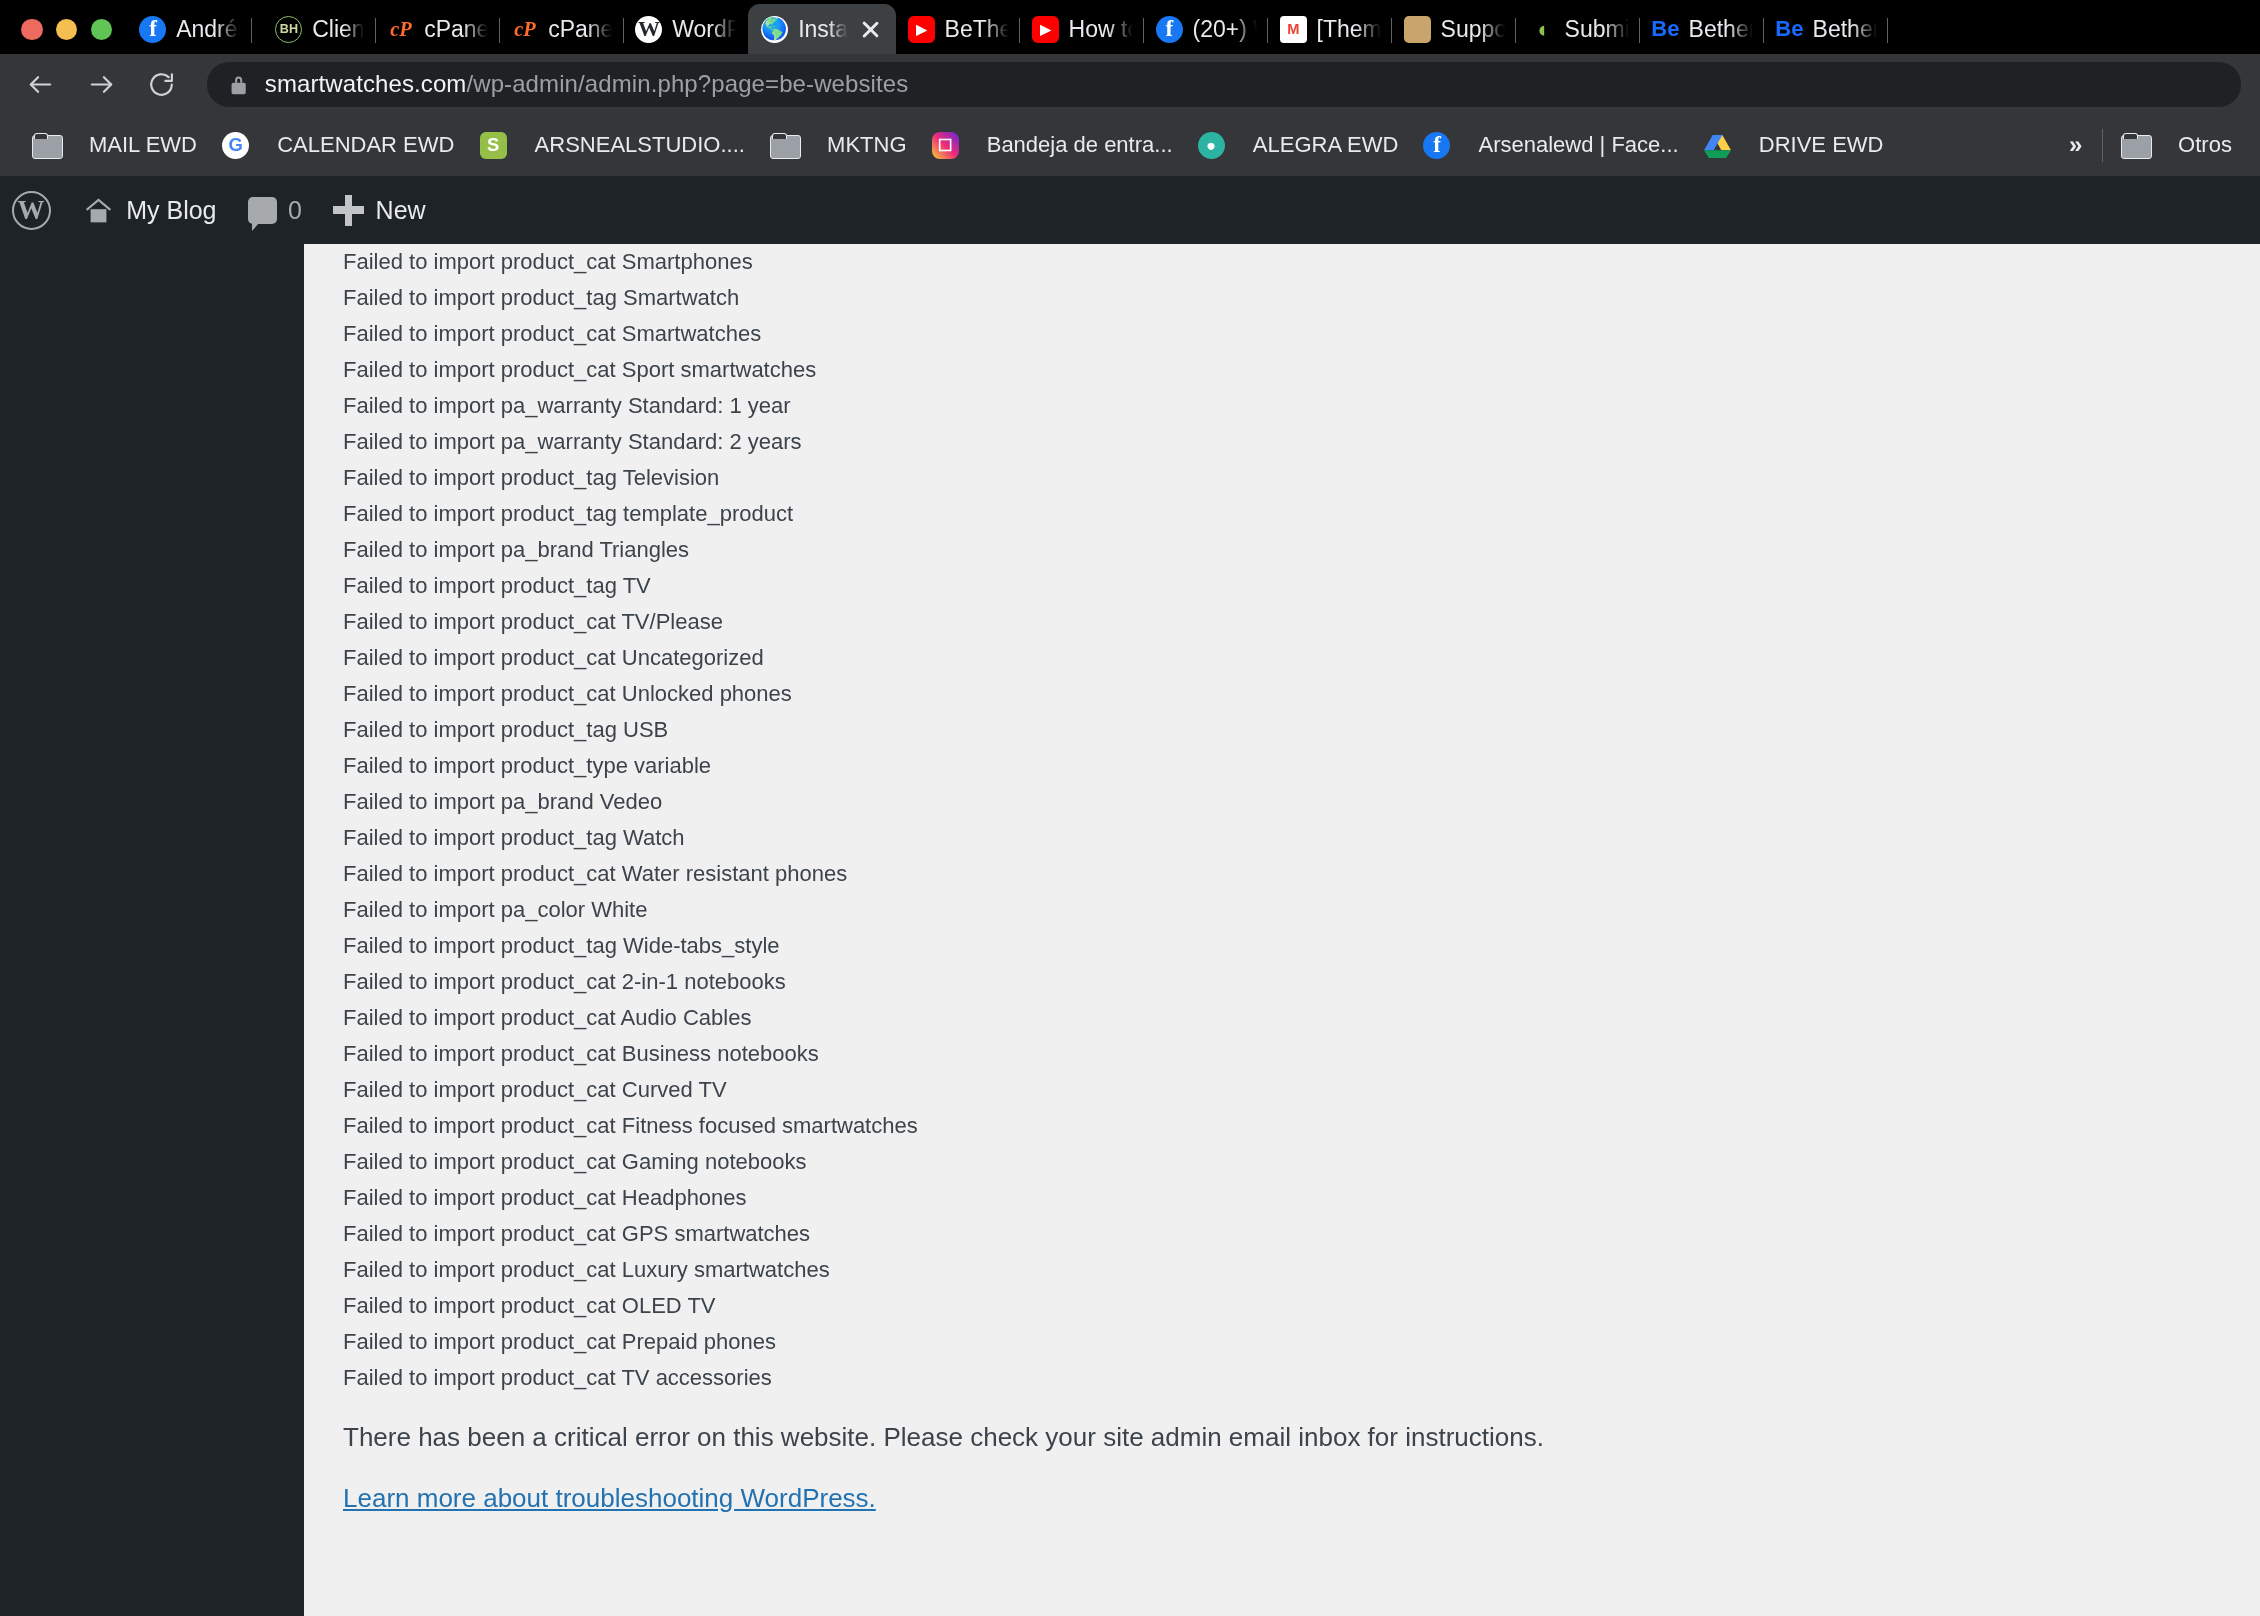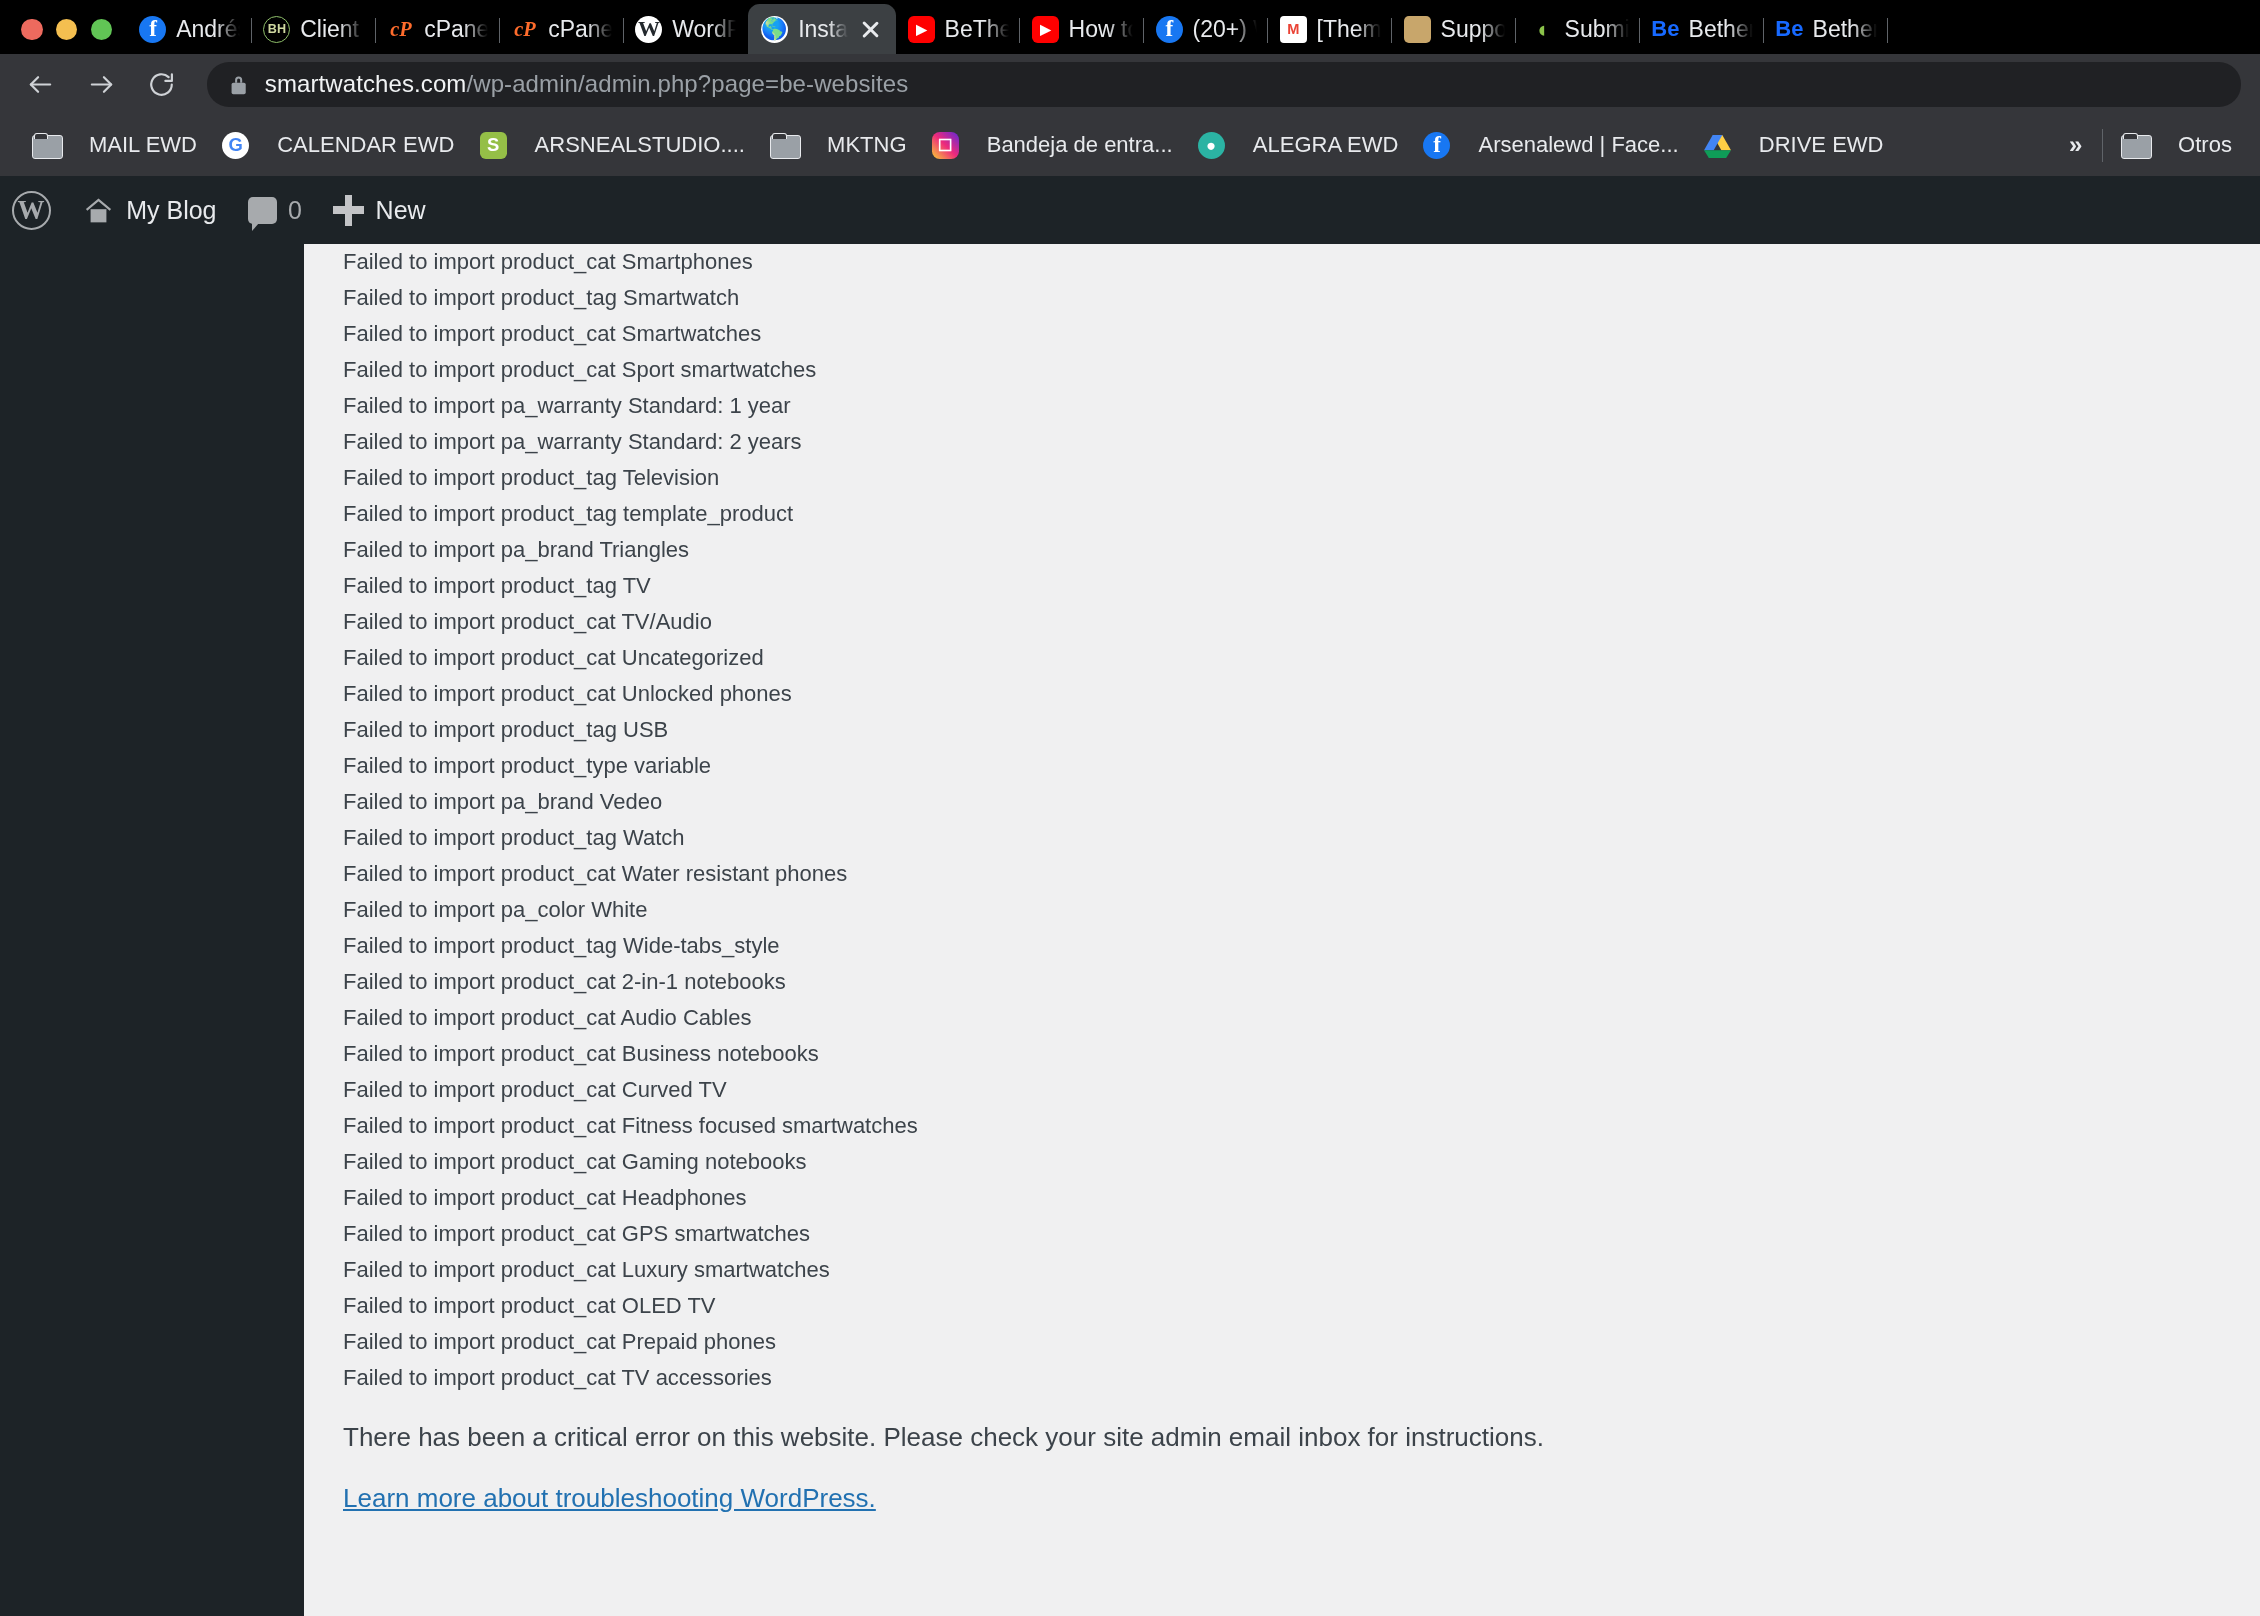--- a/index.html
+++ b/index.html
@@ -77,21 +77,21 @@
     width: 21.3px; height: 2.9px; background: #e8eaed; border-radius: 1.9px;
   }
   .tab-close::before { transform: rotate(45deg); }
   .tab-close::after  { transform: rotate(-45deg); }
 
   
   .fav { width: 27px; height: 27px; flex: 0 0 27px; border-radius: 4.9px; position: relative; overflow: hidden;
          display: flex; align-items: center; justify-content: center; font-size: 18.4px; font-weight: bold; }
   .fav-fb { background: #1877f2; border-radius: 50%; color: #fff; font-family: "Liberation Serif", serif;
             font-size: 23px; line-height: 1; padding-bottom: 1.9px; }
-  .fav-bh { background: transparent; color: #cfd8a0; font-size: 12.6px; border: 1.9px solid #8fbf6a; border-radius: 50%; }
+  .fav-bh { background: transparent; color: #cfd8a0; font-size: 12.6px; border: 1.9px solid #8fbf6a; border-radius: 50%; margin-left: 12px; }
   .fav-cp { background: transparent; color: #ff6c2c; font-style: italic; font-size: 20.4px; font-family: "Liberation Serif", serif; text-align: center; }
   .fav-wp { background: #fff; border-radius: 50%; color: #23282d; font-family: "Liberation Serif", serif; font-size: 22px; }
   .fav-globe { background: #fff; border-radius: 50%; color: #2a2a2a; font-size: 21.3px; }
   .fav-yt { background: #ff0000; border-radius: 5.8px; color: #fff; font-size: 13.6px; }
   .fav-gm { background: #fff; color: #ea4335; font-size: 14.6px; border-radius: 3.9px; }
   .fav-doc { background: #c8a66b; }
   .fav-leaf { background: transparent; color: #8bc34a; font-size: 23px; }
   .fav-be { background: transparent; color: #1769ff; font-weight: 700; font-size: 22px; font-family: "Liberation Sans", sans-serif; }
   .fav-ig { background: linear-gradient(45deg,#f9ce34,#ee2a7b,#6228d7); border-radius: 7.8px; color:#fff; font-size: 16.5px; }
   .fav-shop { background: transparent; color: #95bf47; font-size: 22px; }
@@ -423,21 +423,21 @@
             <div class="err-line">Failed to import product_cat Smartphones</div>
             <div class="err-line">Failed to import product_tag Smartwatch</div>
             <div class="err-line">Failed to import product_cat Smartwatches</div>
             <div class="err-line">Failed to import product_cat Sport smartwatches</div>
             <div class="err-line">Failed to import pa_warranty Standard: 1 year</div>
             <div class="err-line">Failed to import pa_warranty Standard: 2 years</div>
             <div class="err-line">Failed to import product_tag Television</div>
             <div class="err-line">Failed to import product_tag template_product</div>
             <div class="err-line">Failed to import pa_brand Triangles</div>
             <div class="err-line">Failed to import product_tag TV</div>
-            <div class="err-line">Failed to import product_cat TV/Audio</div>
+            <div class="err-line">Failed to import product_cat TV/Please</div>
             <div class="err-line">Failed to import product_cat Uncategorized</div>
             <div class="err-line">Failed to import product_cat Unlocked phones</div>
             <div class="err-line">Failed to import product_tag USB</div>
             <div class="err-line">Failed to import product_type variable</div>
             <div class="err-line">Failed to import pa_brand Vedeo</div>
             <div class="err-line">Failed to import product_tag Watch</div>
             <div class="err-line">Failed to import product_cat Water resistant phones</div>
             <div class="err-line">Failed to import pa_color White</div>
             <div class="err-line">Failed to import product_tag Wide-tabs_style</div>
             <div class="err-line">Failed to import product_cat 2-in-1 notebooks</div>

